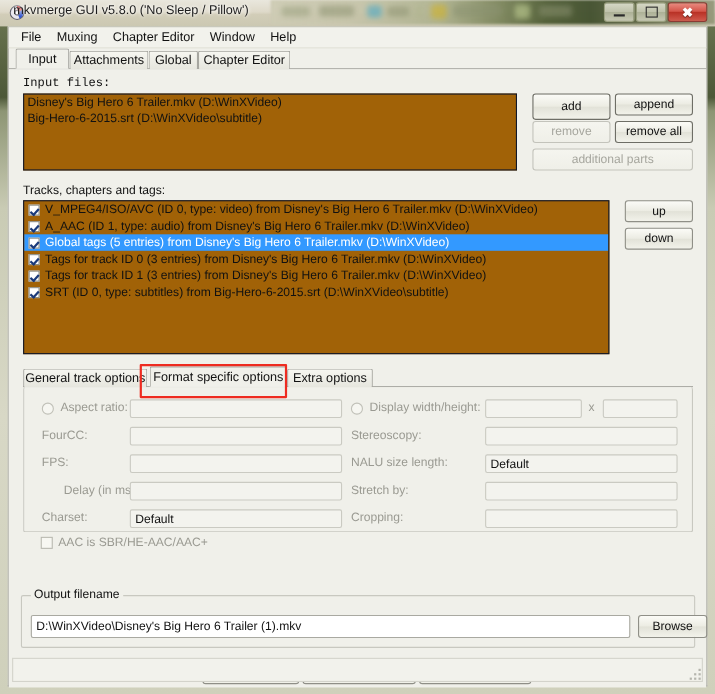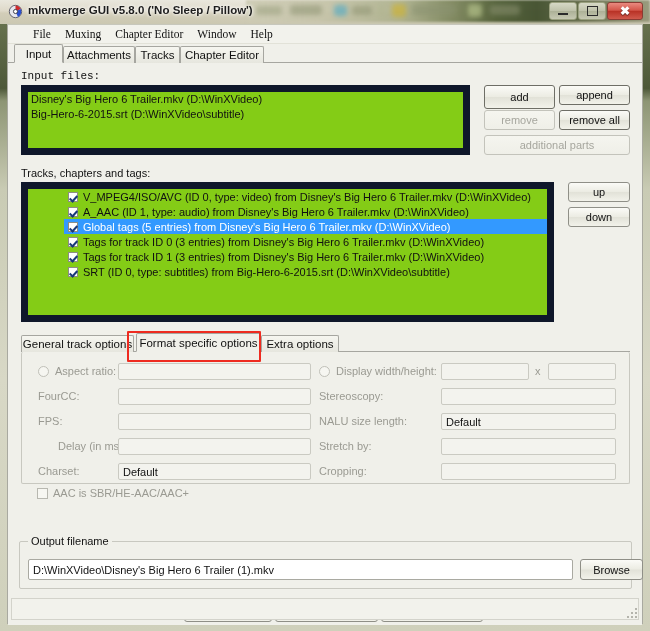--- a/index.html
+++ b/index.html
@@ -36,24 +36,23 @@
         rgba(96,104,70,.95) 84%,
         rgba(150,152,122,.95) 100%);
     filter:blur(1px);
   }
   #glassblur .smudge{position:absolute;border-radius:3px;filter:blur(2.2px);opacity:.55;}
 
   #titleicon{
     position:absolute;left:8px;top:4px;width:15px;height:15px;
   }
   #titletext{
-    position:absolute;left:28px;top:4px;
+    position:absolute;left:12px;top:4px;
     font-size:11.5px;color:#1d1d1d;white-space:nowrap;
     text-shadow:0 0 3px #fff,0 0 5px #fff;
-    font-weight:bold;
   }
   
   .capbtn{
     position:absolute;top:2px;height:18px;box-sizing:border-box;
     border:1px solid #9aa07f;border-radius:3px;
     background:linear-gradient(180deg,#d6d8c6 0%,#bfc2ab 48%,#adb197 52%,#c6c8b2 100%);
     display:flex;align-items:center;justify-content:center;
   }
   #btn-min{left:549px;width:28px;}
   #btn-max{left:578px;width:28px;}
@@ -75,21 +74,21 @@
     background:#f0f0ea;
     border:1px solid #a9a9a0;
     border-top:1px solid #c7c7bc;
   }
 
   
   #menubar{
     position:absolute;left:0;top:0;width:100%;height:19px;
     background:#f2f2ec;
     border-bottom:1px solid #e2e2d8;
-    display:flex;align-items:center;padding-left:18px;box-sizing:border-box;font-family:Liberation Serif, serif;
+    display:flex;align-items:center;padding-left:4px;box-sizing:border-box;
   }
   .menuitem{
     font-size:11.5px;color:#111;padding:2px 7px;cursor:default;white-space:nowrap;
   }
 
   
   #tabsrow{
     position:absolute;left:0;top:19px;width:100%;height:19px;
   }
   .tabstrip{
@@ -114,30 +113,30 @@
     position:absolute;left:0;top:38px;width:100%;height:562px;
     background:#f0f0ea;
   }
 
   .lbl{font-size:11px;color:#111;}
   .lbl-dis{font-size:11px;color:#9a9a92;}
 
   
   .listbox{
     position:absolute;box-sizing:border-box;
-    background:#84cc16;border:7px solid #0f172a;
+    background:#a16207;border:1px solid #0f172a;
     overflow:hidden;
   }
   .listrow{
     height:15px;line-height:15px;font-size:11px;color:#111;
     padding-left:3px;white-space:nowrap;
   }
   .trackrow{
     height:15px;display:flex;align-items:center;white-space:nowrap;
-    font-size:11px;color:#111;padding-left:4px;margin-left:36px;
+    font-size:11px;color:#111;padding-left:4px;
   }
   .trackrow.sel{background:#3399ff;color:#fff;}
   .chk{
     width:10px;height:10px;box-sizing:border-box;
     border:1px solid #8d8d85;background:#fff;margin-right:5px;
     position:relative;flex:0 0 auto;
   }
   .chk.on::after{
     content:"";position:absolute;left:2px;top:1px;
     width:3px;height:6px;border:solid #1b3a7a;
@@ -248,21 +247,21 @@
       <div class="menuitem">Muxing</div>
       <div class="menuitem">Chapter Editor</div>
       <div class="menuitem">Window</div>
       <div class="menuitem">Help</div>
     </div>
 
     <div id="tabsrow">
       <div class="tabstrip">
         <div class="tab active" style="left:6px;width:49px;">Input</div>
         <div class="tab" style="left:55px;width:72px;">Attachments</div>
-        <div class="tab" style="left:127px;width:45px;">Tracks</div>
+        <div class="tab" style="left:127px;width:45px;">Global</div>
         <div class="tab" style="left:172px;width:84px;">Chapter Editor</div>
       </div>
     </div>
 
     <div id="panel">
 
       <div class="lbl" style="position:absolute;left:13px;top:7px;font-family:Liberation Mono, monospace;">Input files:</div>
 
       <div class="listbox" style="left:13px;top:22px;width:449px;height:70px;">
         <div class="listrow">Disney's Big Hero 6  Trailer.mkv (D:\WinXVideo)</div>

